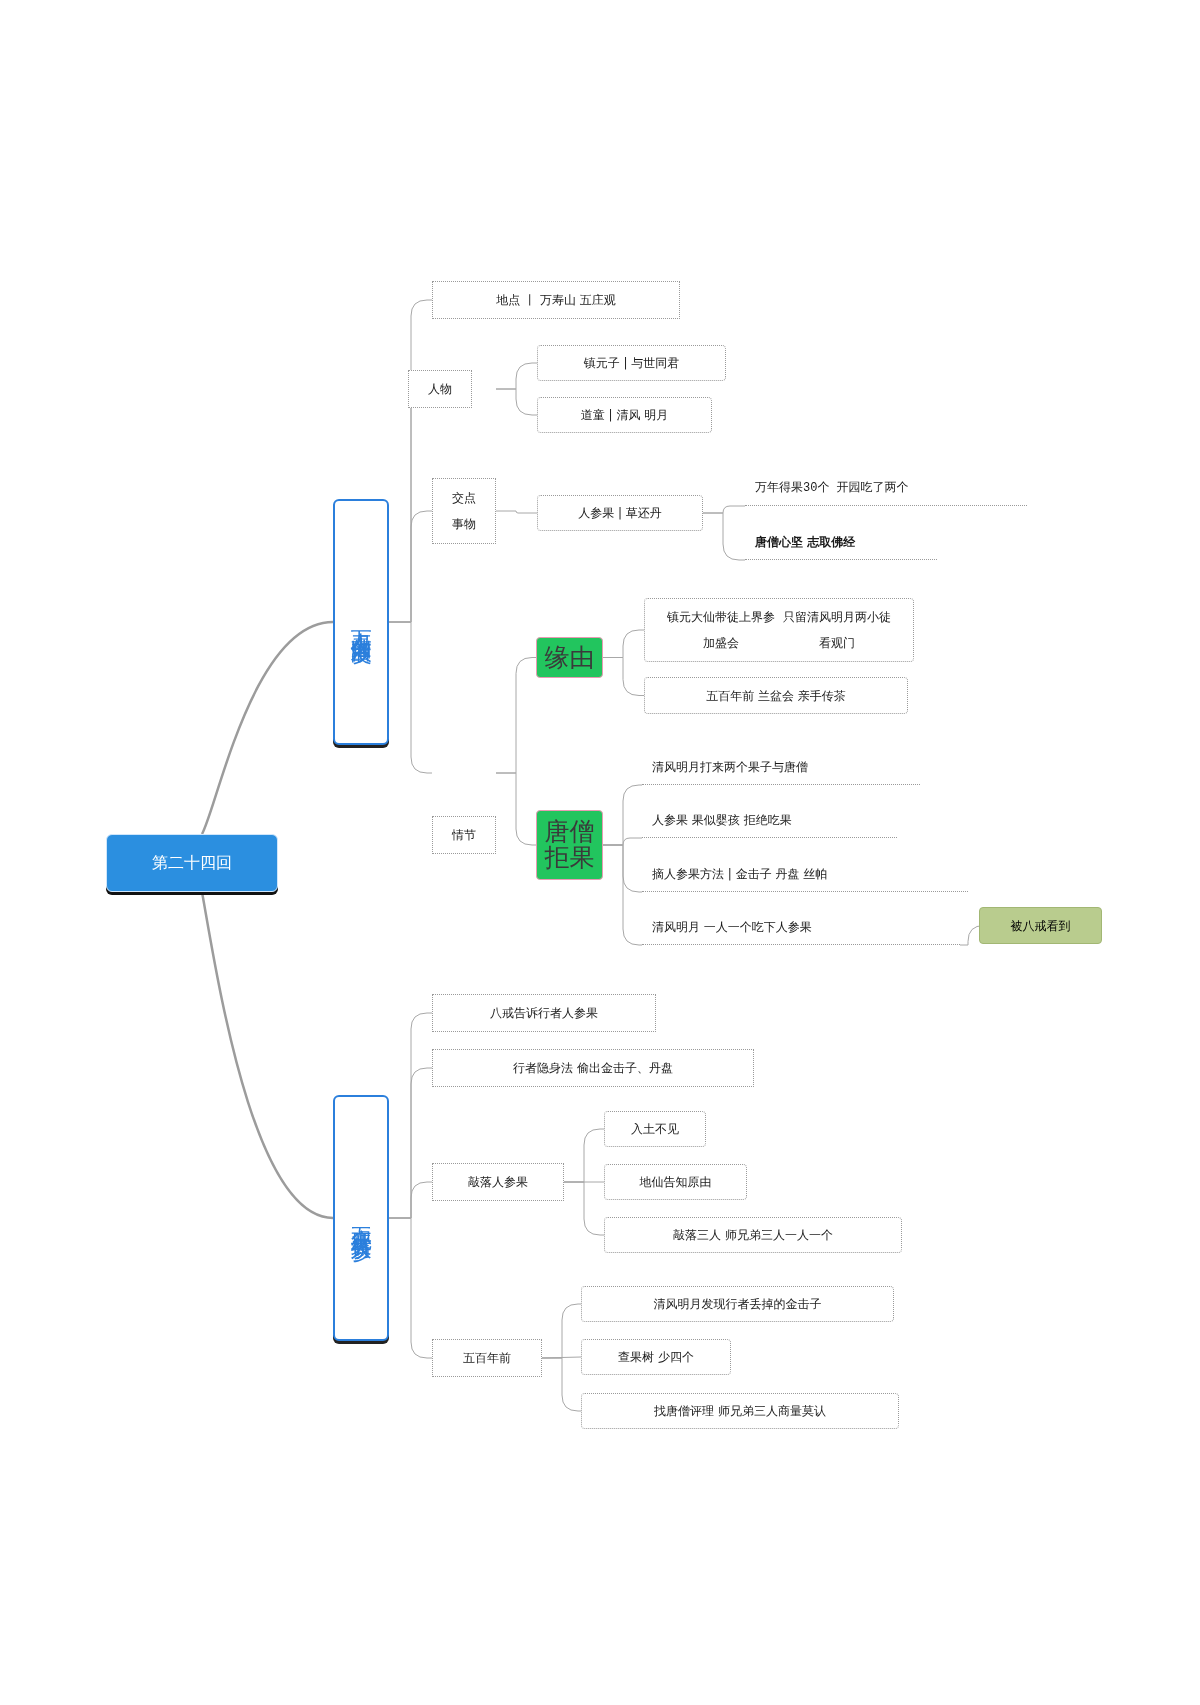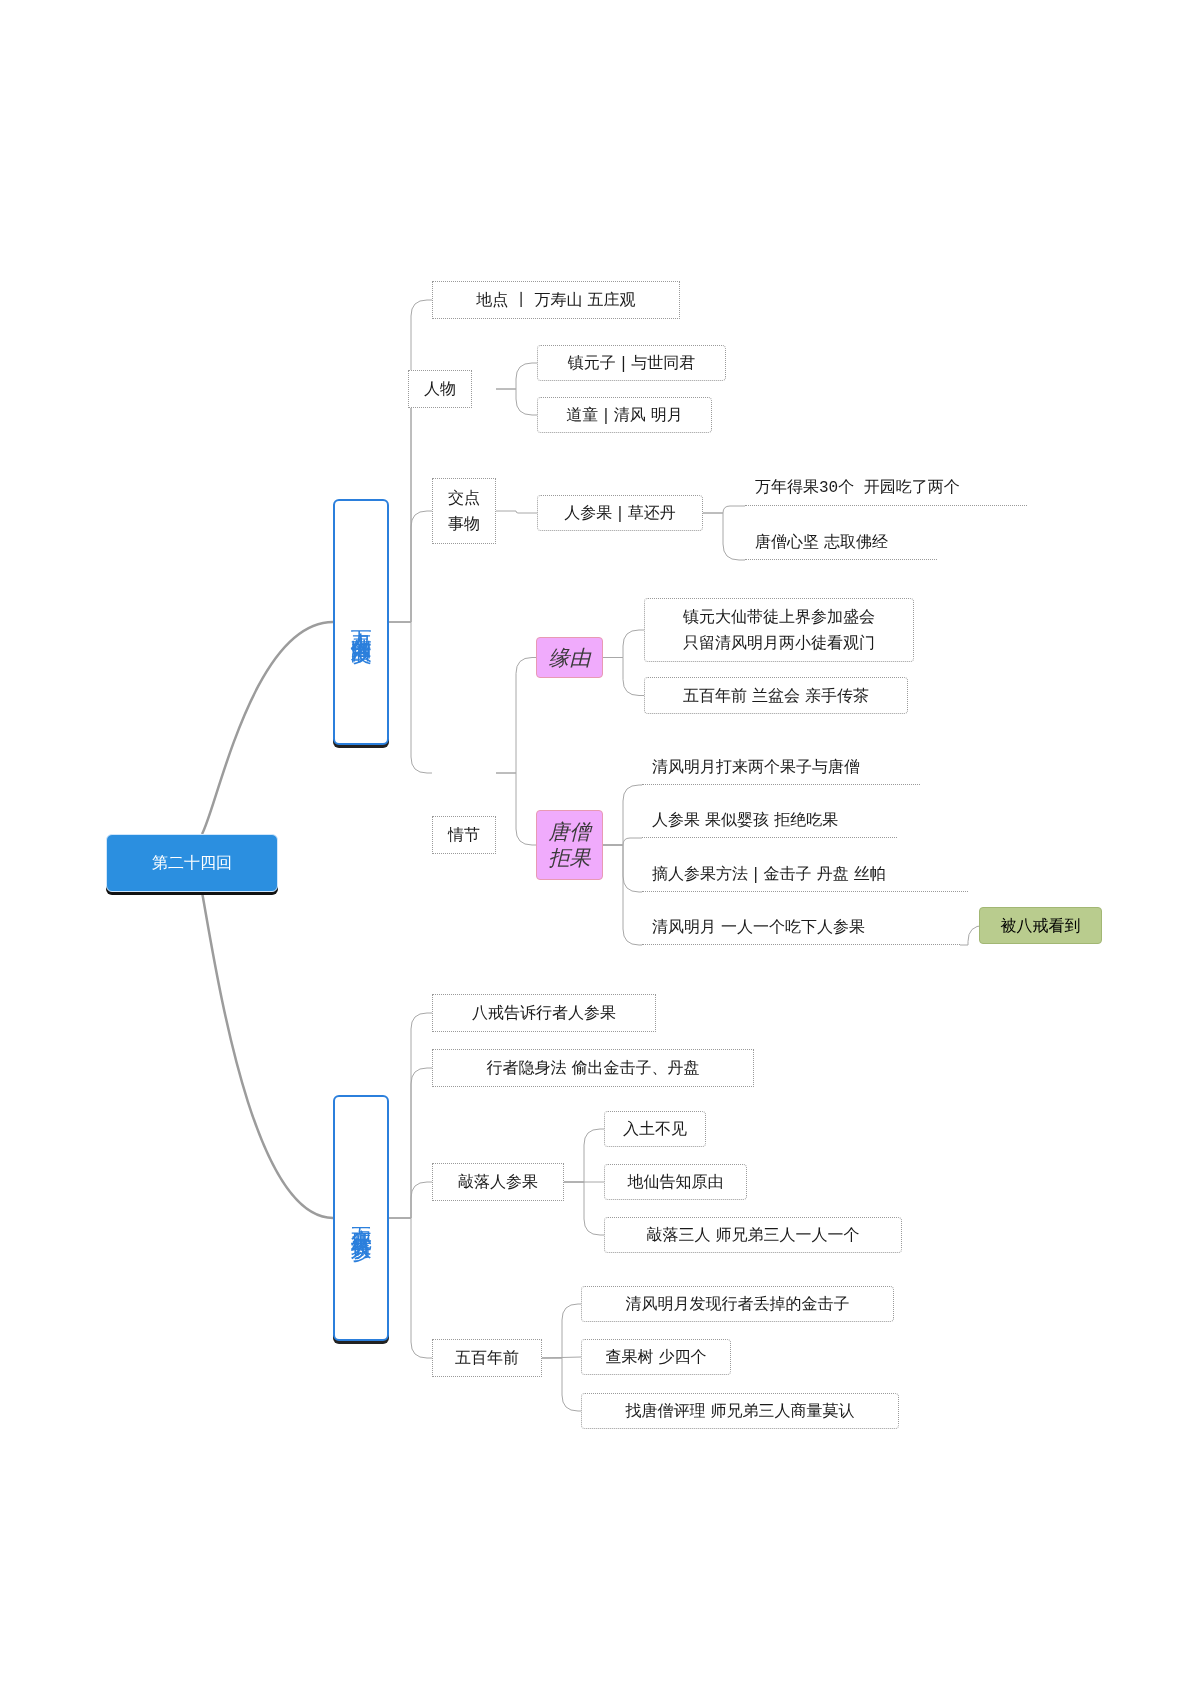--- a/index.html
+++ b/index.html
@@ -1,24 +1,24 @@
 <!DOCTYPE html>
 <html><head>
 <meta charset="utf-8">
 <style>
   html,body{margin:0;padding:0;background:#ffffff;}
   body{width:1200px;height:1705px;position:relative;overflow:hidden;font-family:"DejaVu Sans","Liberation Sans",sans-serif;color:#222;}
   #links{position:absolute;left:0;top:0;width:1200px;height:1705px;pointer-events:none;}
-  .node{position:absolute;box-sizing:border-box;display:flex;align-items:center;justify-content:center;font-size:16px;line-height:26px;white-space:nowrap;color:#1a1a1a;}
+  .node{position:absolute;box-sizing:border-box;display:flex;align-items:center;justify-content:center;font-size:12px;line-height:26px;white-space:nowrap;color:#1a1a1a;}
   .box{border:1px dotted #9a9a9a;background:#fff;padding:0 10px;}
   .rbox{border:1px dotted #9a9a9a;border-radius:4px;background:#fff;padding:0 18px;}
   .uline{border-bottom:1px dotted #9a9a9a;padding:0 10px;justify-content:flex-start;}
   .root{background:#2b8fe0;color:#fff;border-radius:6px;box-shadow:0 3px 0 #111;font-size:16px;border:1px solid #cfe6fb;}
   .vbranch{border:2px solid #2b7fdc;border-radius:6px;background:#fff;color:#2b7fdc;font-size:21px;line-height:28.5px;box-shadow:0 3px 0 #222;white-space:normal;text-align:center;writing-mode:vertical-rl;letter-spacing:2px;}
-  .pink{background:#f0abfc;border:1px solid #e89ab3;border-radius:4px;color:#3a3a3a;font-size:21px;font-style:italic;}
+  .pink{background:#22c55e;border:1px solid #e89ab3;border-radius:4px;color:#3a3a3a;font-size:25px;}
   .green{background:#b9cc8e;border:1px solid #a2b774;border-radius:4px;color:#000000;}
   .multi{white-space:normal;text-align:center;}
 </style>
 </head>
 <body>
 
 <svg id="links" xmlns="http://www.w3.org/2000/svg">
     <path d="M202,834 C217,808 253,622 333,622" fill="none" stroke="#9c9c9c" stroke-width="2.5"></path>
     <path d="M202,892 C217,975 253,1218 333,1218" fill="none" stroke="#9c9c9c" stroke-width="2.5"></path>
     <path d="M389,622 L411,622 L411,316 Q411,300 427,300 L432,300" fill="none" stroke="#a8a8a8" stroke-width="1"></path>
@@ -76,31 +76,31 @@
 <div class="node box multi" id="n-b1-2" style="left:432px;top:478px;width:64px;height:66px;flex-direction:column;">
   <span>交点</span>
   <span>事物</span>
 </div>
 <div class="node rbox" id="n-b1-2-0" style="left:537px;top:495px;width:166px;height:36px;">
     <span>人参果 | 草还丹</span>
   </div>
 <div class="node uline" id="n-b1-2-0-0" style="left:745px;top:470px;width:282px;height:36px;font-family:Liberation Mono, monospace;">
     <span>万年得果30个 开园吃了两个</span>
   </div>
-<div class="node uline" id="n-b1-2-0-1" style="left:745px;top:524px;width:192px;height:36px;">
+<div class="node uline" id="n-b1-2-0-1" style="left:745px;top:524px;width:192px;height:36px;font-weight:bold;">
     <span>唐僧心坚 志取佛经</span>
   </div>
 
 <div class="node box" id="n-b1-3" style="left:432px;top:777px;width:64px;height:38px;margin-top:39px;">
     <span>情节</span>
   </div>
 <div class="node pink" id="n-b1-3-0" style="left:536px;top:637px;width:67px;height:41px;">
     <span>缘由</span>
   </div>
-<div class="node rbox multi" id="n-b1-3-0-0" style="left:644px;top:598px;width:270px;height:64px;flex-direction:column;">
+<div class="node rbox multi" id="n-b1-3-0-0" style="left:644px;top:598px;width:270px;height:64px;flex-direction:row;">
   <span>镇元大仙带徒上界参加盛会</span>
   <span>只留清风明月两小徒看观门</span>
 </div>
 <div class="node rbox" id="n-b1-3-0-1" style="left:644px;top:677px;width:264px;height:37px;">
     <span>五百年前 兰盆会 亲手传茶</span>
   </div>
 
 <div class="node pink multi" id="n-b1-3-1" style="left:536px;top:810px;width:67px;height:70px;flex-direction:column;">
   <span>唐僧</span>
   <span>拒果</span>

